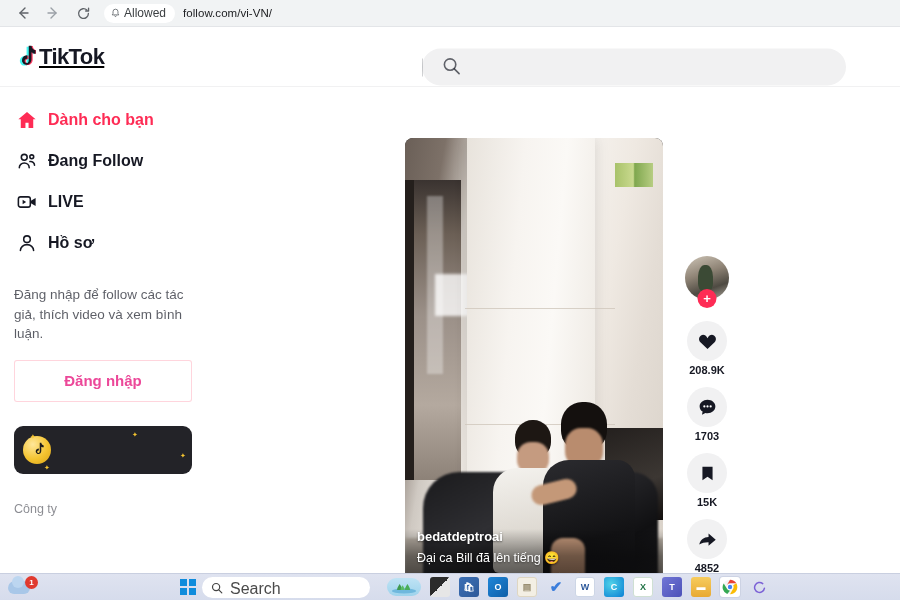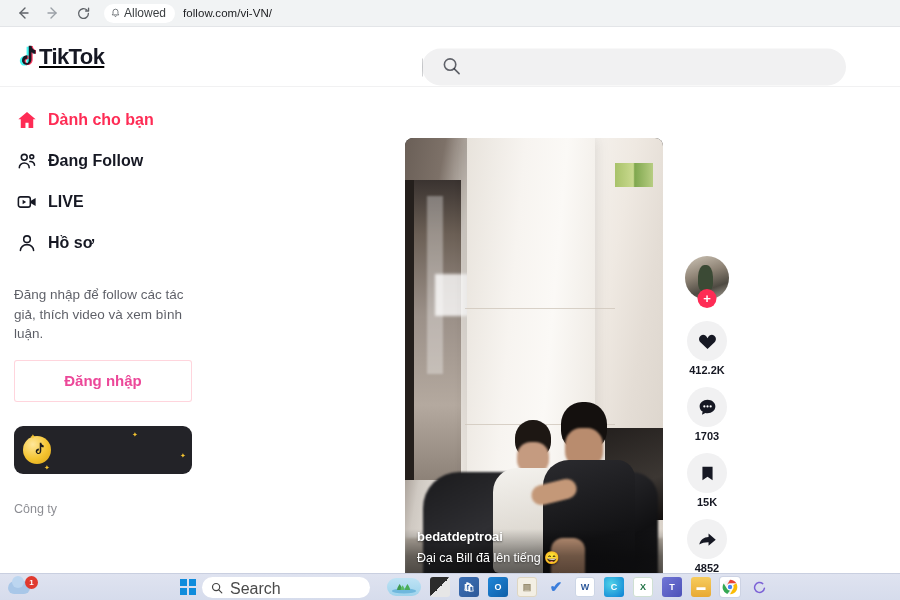--- a/index.html
+++ b/index.html
@@ -465,21 +465,21 @@
             </div>
           <div class="follow-badge">+</div>
         </div>
 
         <div class="act">
           <div class="act-circle">
             <svg width="21" height="21" viewBox="0 0 24 24" fill="#161823">
               <path d="M12 20.6 3.9 12.8C1.6 10.5 1.9 6.7 4.6 5c2.3-1.4 5.1-.5 6.4 1.6l1 1.6 1-1.6C14.3 4.5 17.1 3.6 19.4 5c2.7 1.7 3 5.5.7 7.8z"></path>
             </svg>
           </div>
-          <div class="act-count">412.2K</div>
+          <div class="act-count">208.9K</div>
         </div>
 
         <div class="act">
           <div class="act-circle">
             <svg width="21" height="21" viewBox="0 0 24 24" fill="#161823">
               <path d="M12 3.2c-5 0-9 3.4-9 7.6 0 2.4 1.3 4.5 3.4 5.9l-.7 3.6 3.9-2.1c.8.2 1.6.3 2.4.3 5 0 9-3.4 9-7.7s-4-7.6-9-7.6z"></path>
               <circle cx="8.4" cy="10.8" r="1.25" fill="#fff"></circle>
               <circle cx="12" cy="10.8" r="1.25" fill="#fff"></circle>
               <circle cx="15.6" cy="10.8" r="1.25" fill="#fff"></circle>
             </svg>

